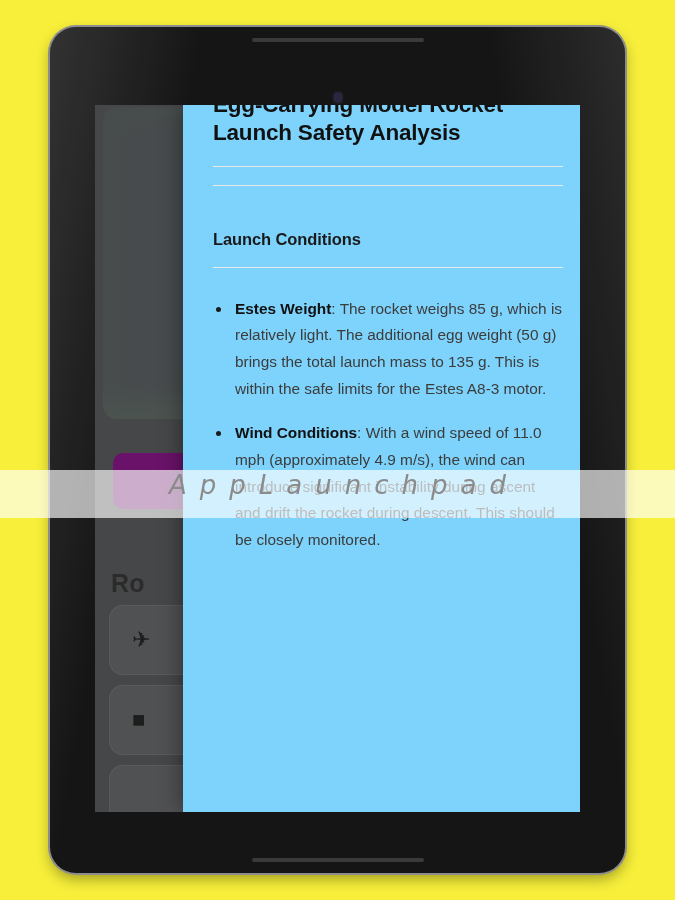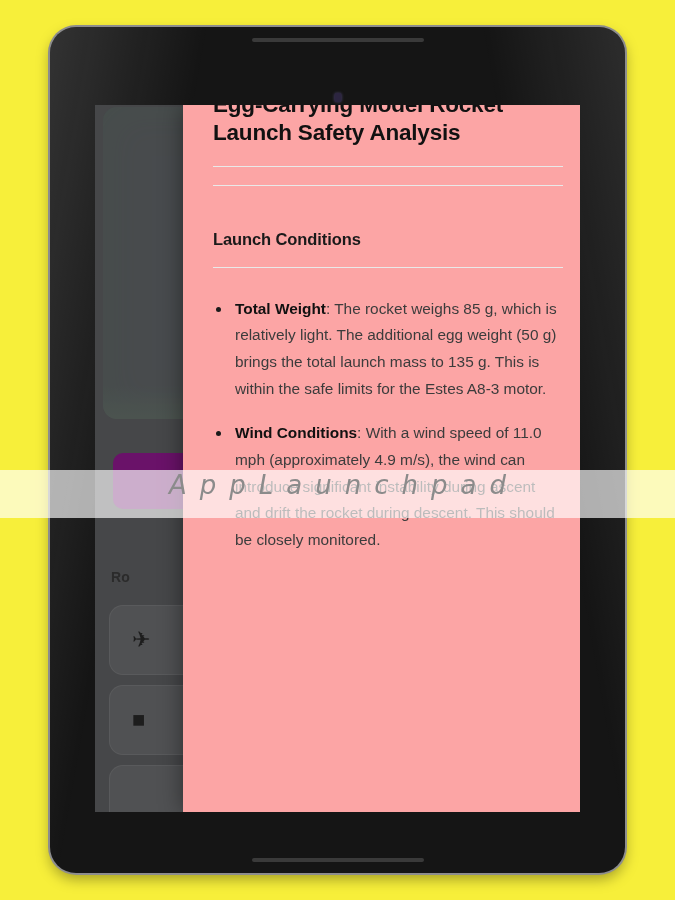--- a/index.html
+++ b/index.html
@@ -114,21 +114,21 @@
     border-radius: 10px;
     background: #6a1269;
   }
   .bg-btn.left { left: 18px; width: 160px; }
   .bg-btn.right { right: 18px; width: 160px; }
 
   .bg-section-title {
     position: absolute;
     left: 16px;
     top: 464px;
-    font-size: 14px;
+    font-size: 25px;
     font-weight: 700;
     color: #2b2b2b;
     letter-spacing: .2px;
   }
   .bg-list-card {
     position: absolute;
     left: 14px;
     width: 200px;
     height: 68px;
     border-radius: 14px;
@@ -147,21 +147,21 @@
   .bg-list-card.c2 { top: 580px; }
   .bg-list-card.c3 { top: 660px; }
 
   
   .modal {
     position: absolute;
     left: 88px;
     top: 0px;
     width: 410px;
     height: 707px;
-    background: #fca5a5;
+    background: #7dd3fc;
     box-shadow: 0 0 22px rgba(0,0,0,.45);
     overflow: hidden;
   }
   .modal-inner {
     position: absolute;
     left: 0;
     top: -18px;
     width: 410px;
     padding: 0 30px;
     box-sizing: border-box;
@@ -292,21 +292,21 @@
           <h1 class="doc-title">Egg-Carrying Model Rocket Launch Safety Analysis</h1>
           <div class="rule"></div>
 
           <div class="rule"></div>
 
           <h3 class="h3">Launch Conditions</h3>
           <div class="rule"></div>
 
           <ul class="bullets">
             <li>
-              <b>Total Weight</b><span>: The rocket weighs 85 g, which is relatively light. The additional egg weight (50 g) brings the total launch mass to 135 g. This is within the safe limits for the Estes A8-3 motor.</span>
+              <b>Estes Weight</b><span>: The rocket weighs 85 g, which is relatively light. The additional egg weight (50 g) brings the total launch mass to 135 g. This is within the safe limits for the Estes A8-3 motor.</span>
             </li>
             <li>
               <b>Wind Conditions</b><span>: With a wind speed of 11.0 mph (approximately 4.9 m/s), the wind can introduce significant instability during ascent and drift the rocket during descent. This should be closely monitored.</span>
             </li>
           </ul>
 
         </div>
       </div>
 
     </div>

